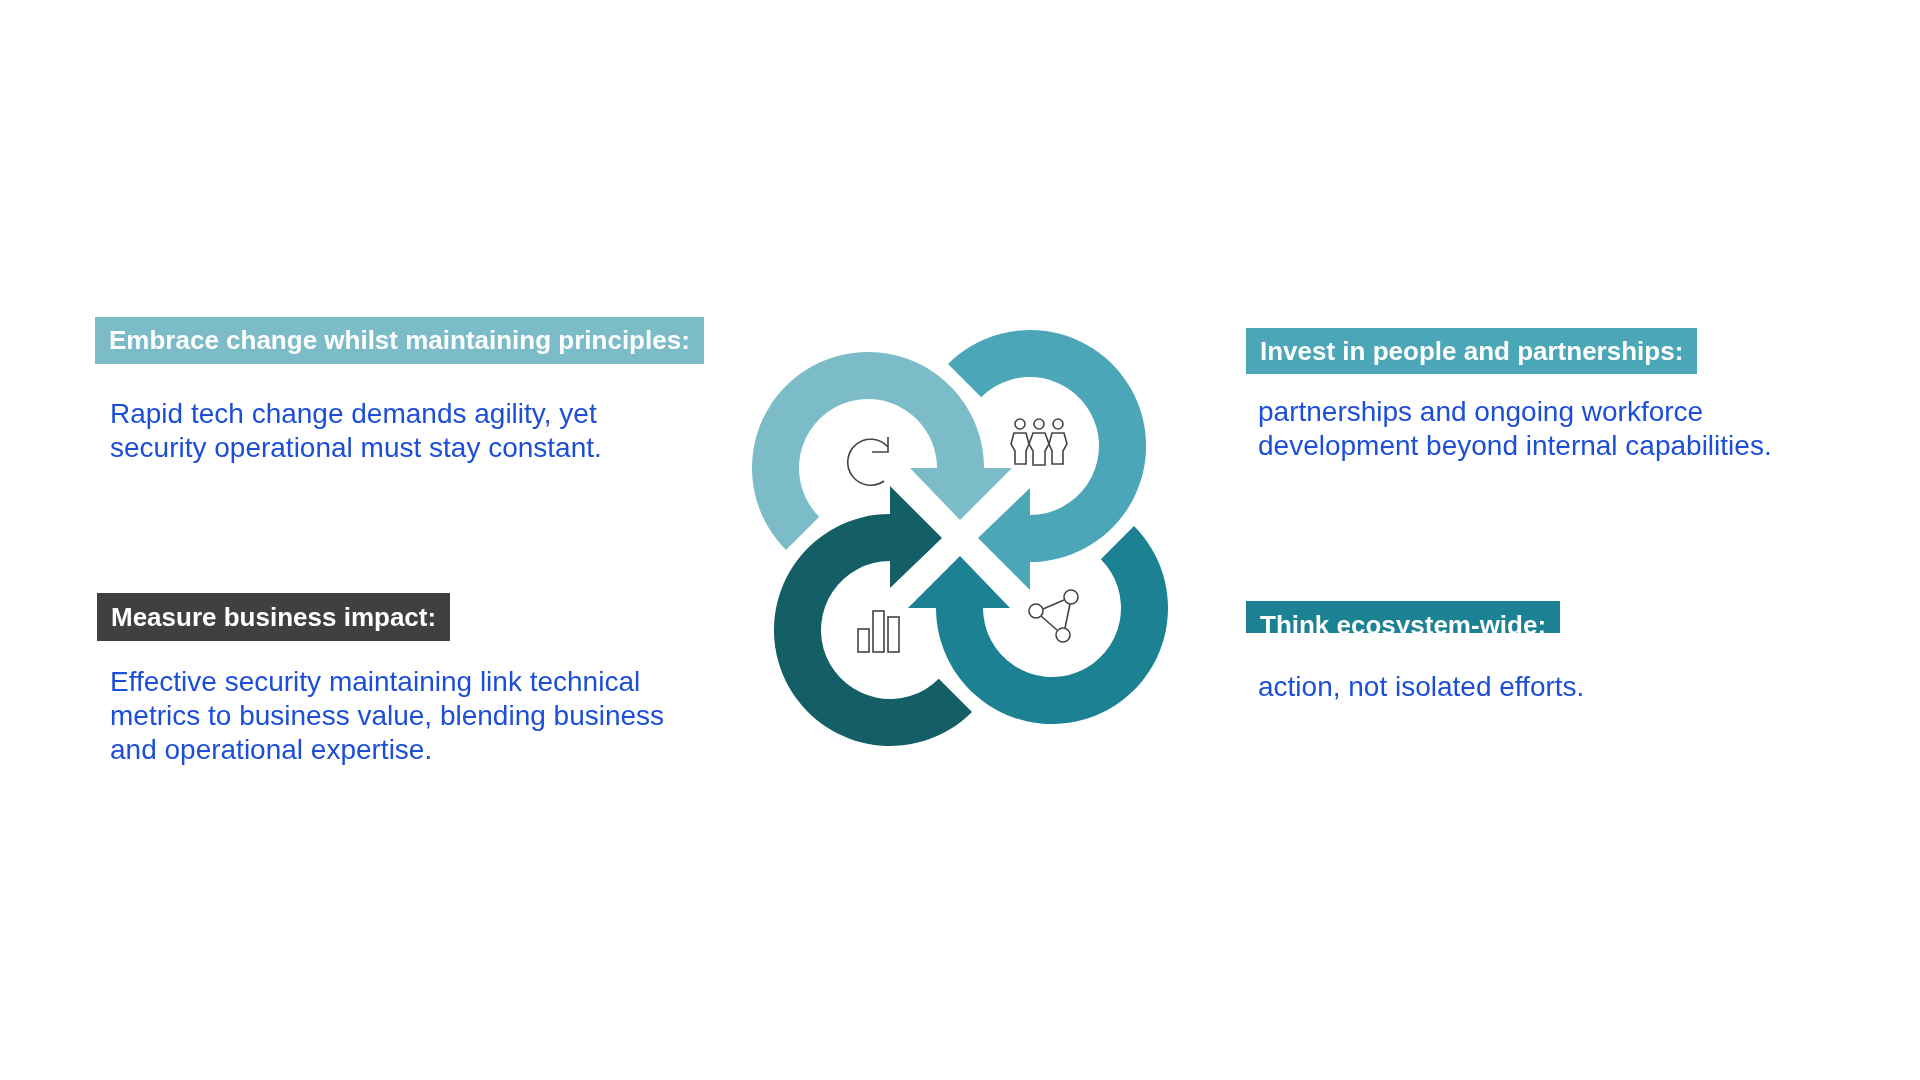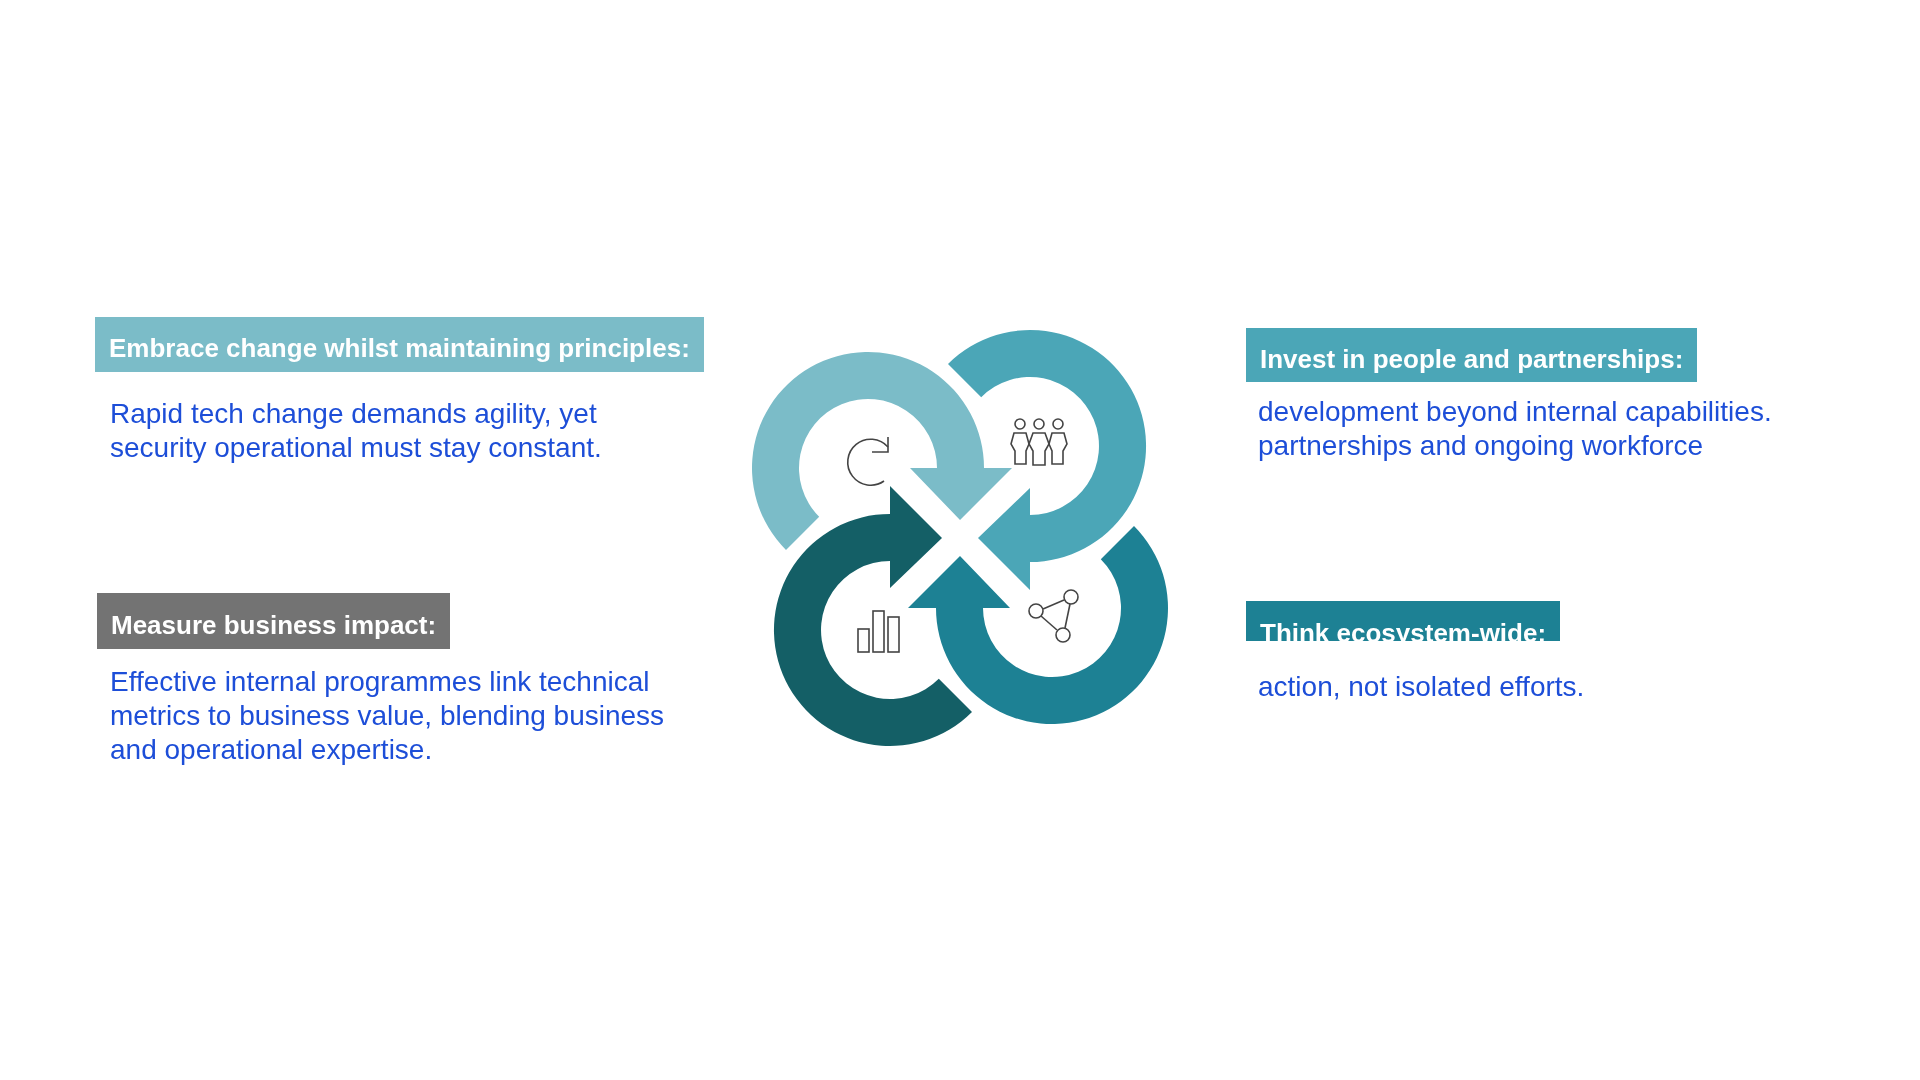--- a/index.html
+++ b/index.html
@@ -1,43 +1,43 @@
 <!DOCTYPE html>
 <html><head>
 <meta charset="utf-8">
 <style>
   html, body { margin:0; padding:0; background:#ffffff; }
   body { width:1920px; height:1080px; position:relative; overflow:hidden;
          font-family:"Liberation Sans", sans-serif; }
   .hdr { position:absolute; color:#ffffff; font-weight:bold; font-size:26px;
-         line-height:47px; height:47px; padding:8px 14px 0 14px; white-space:nowrap; }
+         line-height:47px; height:47px; padding:0 14px 0 14px; white-space:nowrap; }
   .body-text { position:absolute; color:#1d4ed8; font-size:28px; line-height:34px; }
   .body-text div { white-space:nowrap; }
   #diagram { position:absolute; left:0; top:0; }
 </style>
 </head>
 <body>
 
 <div class="hdr" style="left:95px; top:317px; background:#7bbcc8;">Embrace change whilst maintaining principles:</div>
 <div class="body-text" style="left:110px; top:397px;">
   <div>Rapid tech change demands agility, yet</div>
   <div>security operational must stay constant.</div>
 </div>
 
-<div class="hdr" style="left:97px; top:593px; height:48px; line-height:48px; background:#737373;">Measure business impact:</div>
+<div class="hdr" style="left:97px; top:593px; height:48px; line-height:48px; background:#404040;">Measure business impact:</div>
 <div class="body-text" style="left:110px; top:665px;">
-  <div>Effective internal programmes link technical</div>
+  <div>Effective security maintaining link technical</div>
   <div>metrics to business value, blending business</div>
   <div>and operational expertise.</div>
 </div>
 
 <div class="hdr" style="left:1246px; top:328px; height:46px; line-height:46px; background:#4ba6b7;">Invest in people and partnerships:</div>
 <div class="body-text" style="left:1258px; top:395px;">
+  <div>partnerships and ongoing workforce</div>
   <div>development beyond internal capabilities.</div>
-  <div>partnerships and ongoing workforce</div>
 </div>
 
 <div class="hdr" style="left:1246px; top:601px; height:32px; line-height:48px; background:#1d8194;">Think ecosystem-wide:</div>
 <div class="body-text" style="left:1258px; top:670px;">
   <div>action, not isolated efforts.</div>
 </div>
 
 <svg id="diagram" width="1920" height="1080" viewBox="0 0 1920 1080">
   <defs>
     <path id="ring-arrow" d="M 786 550

